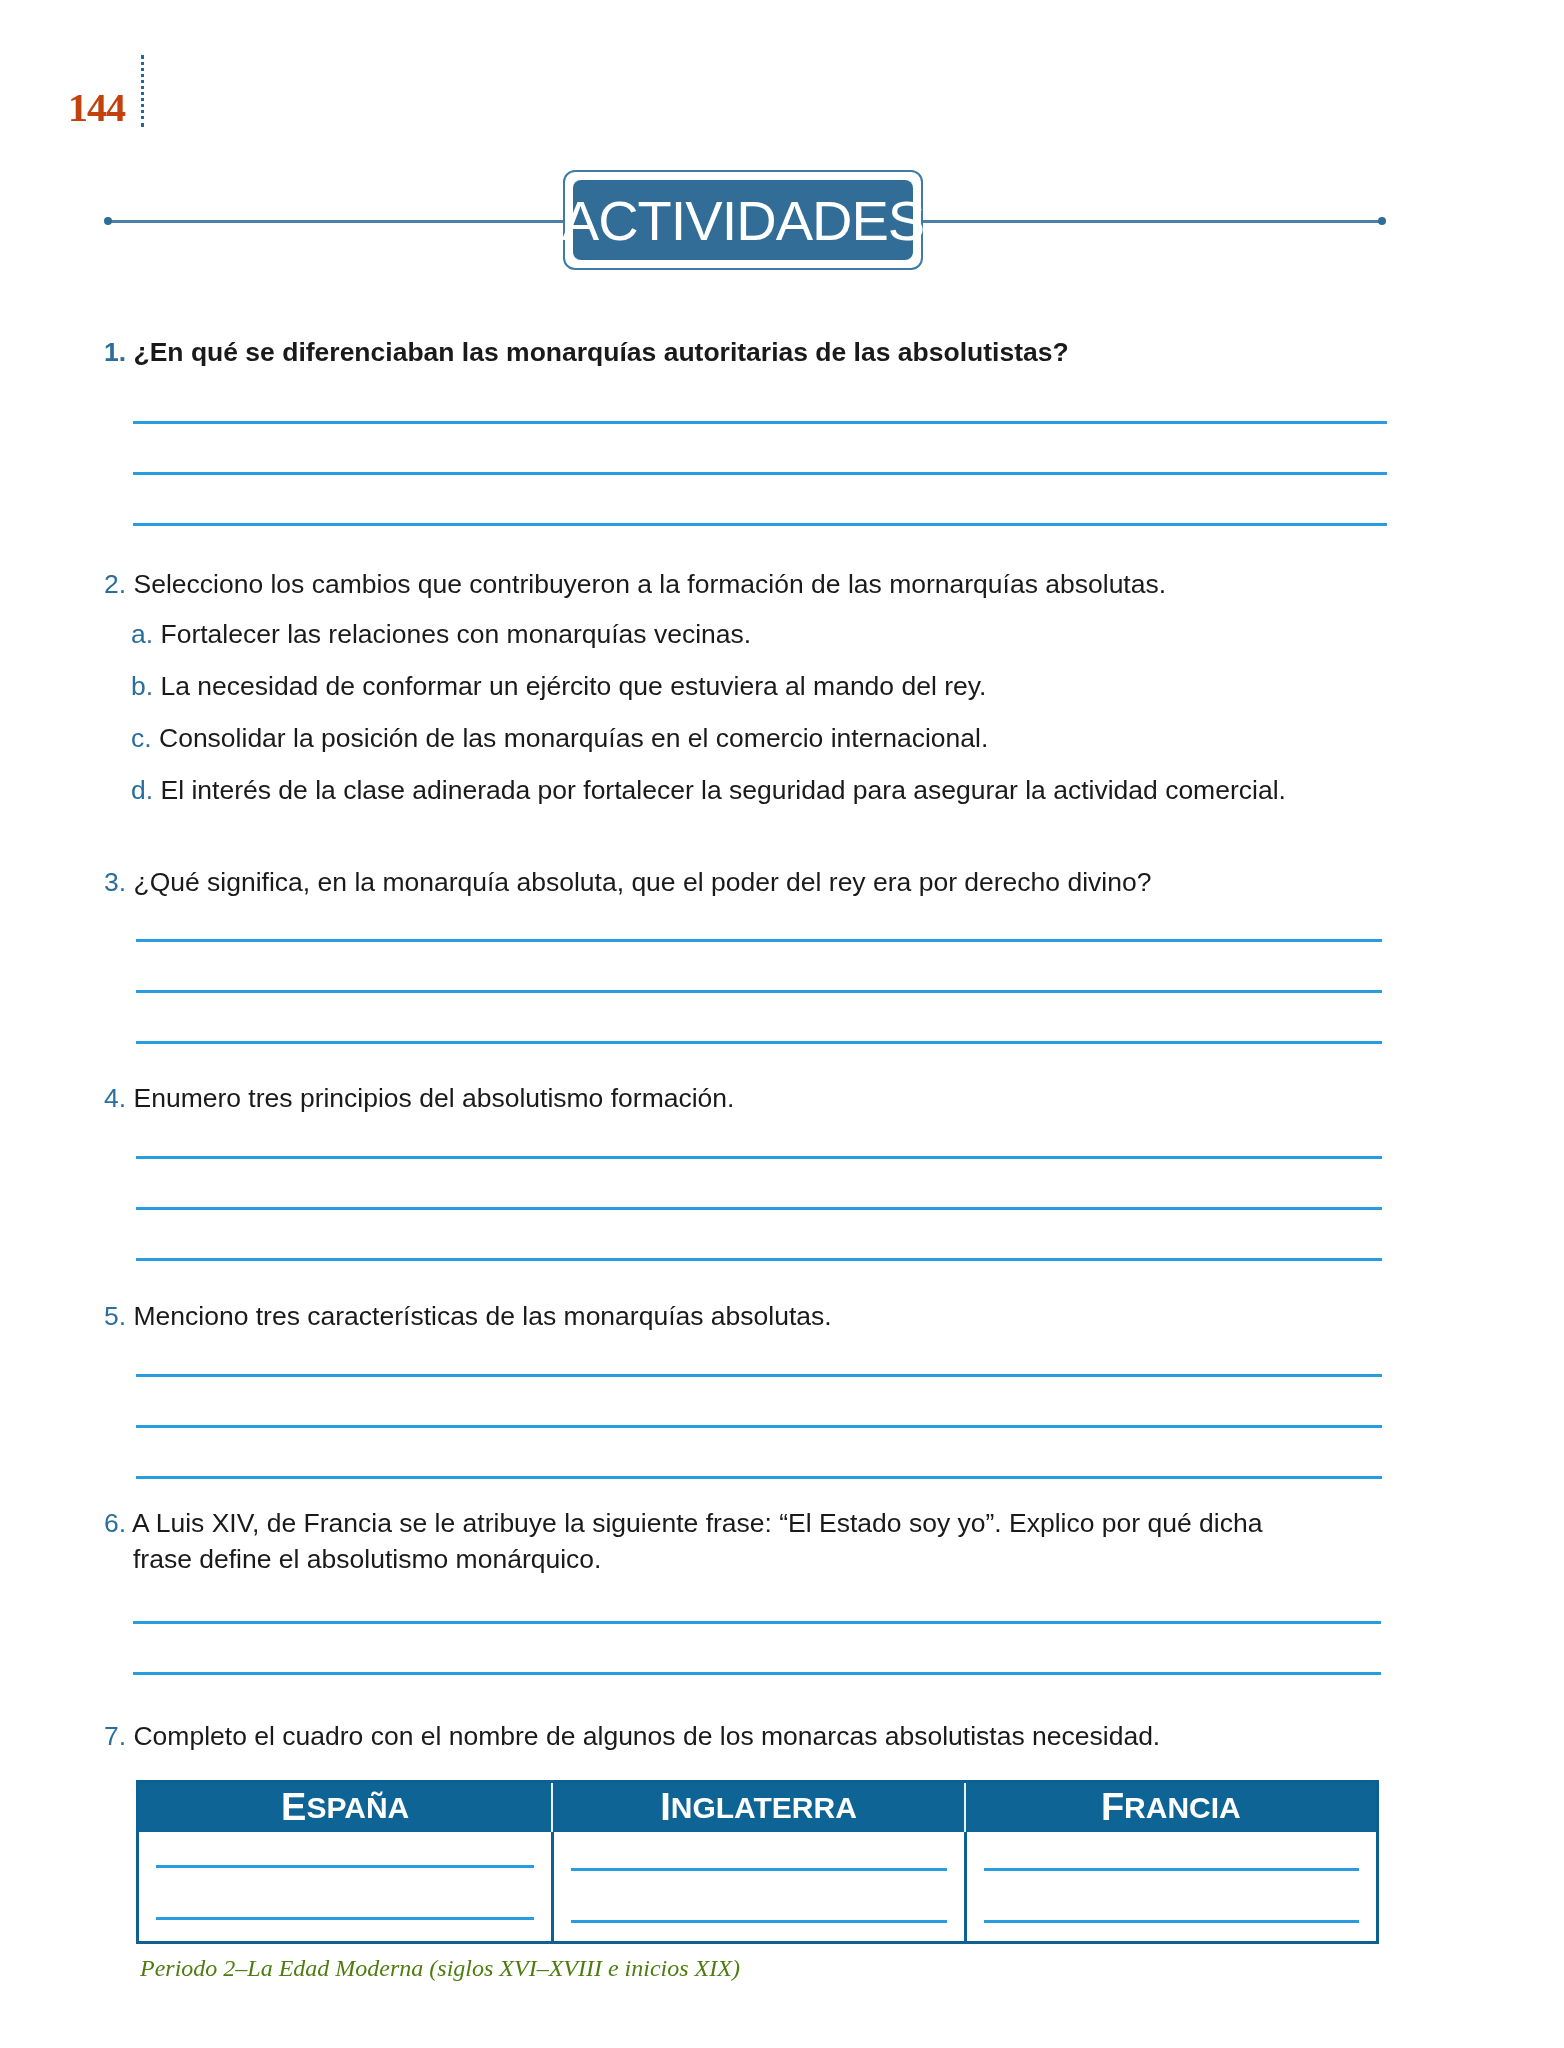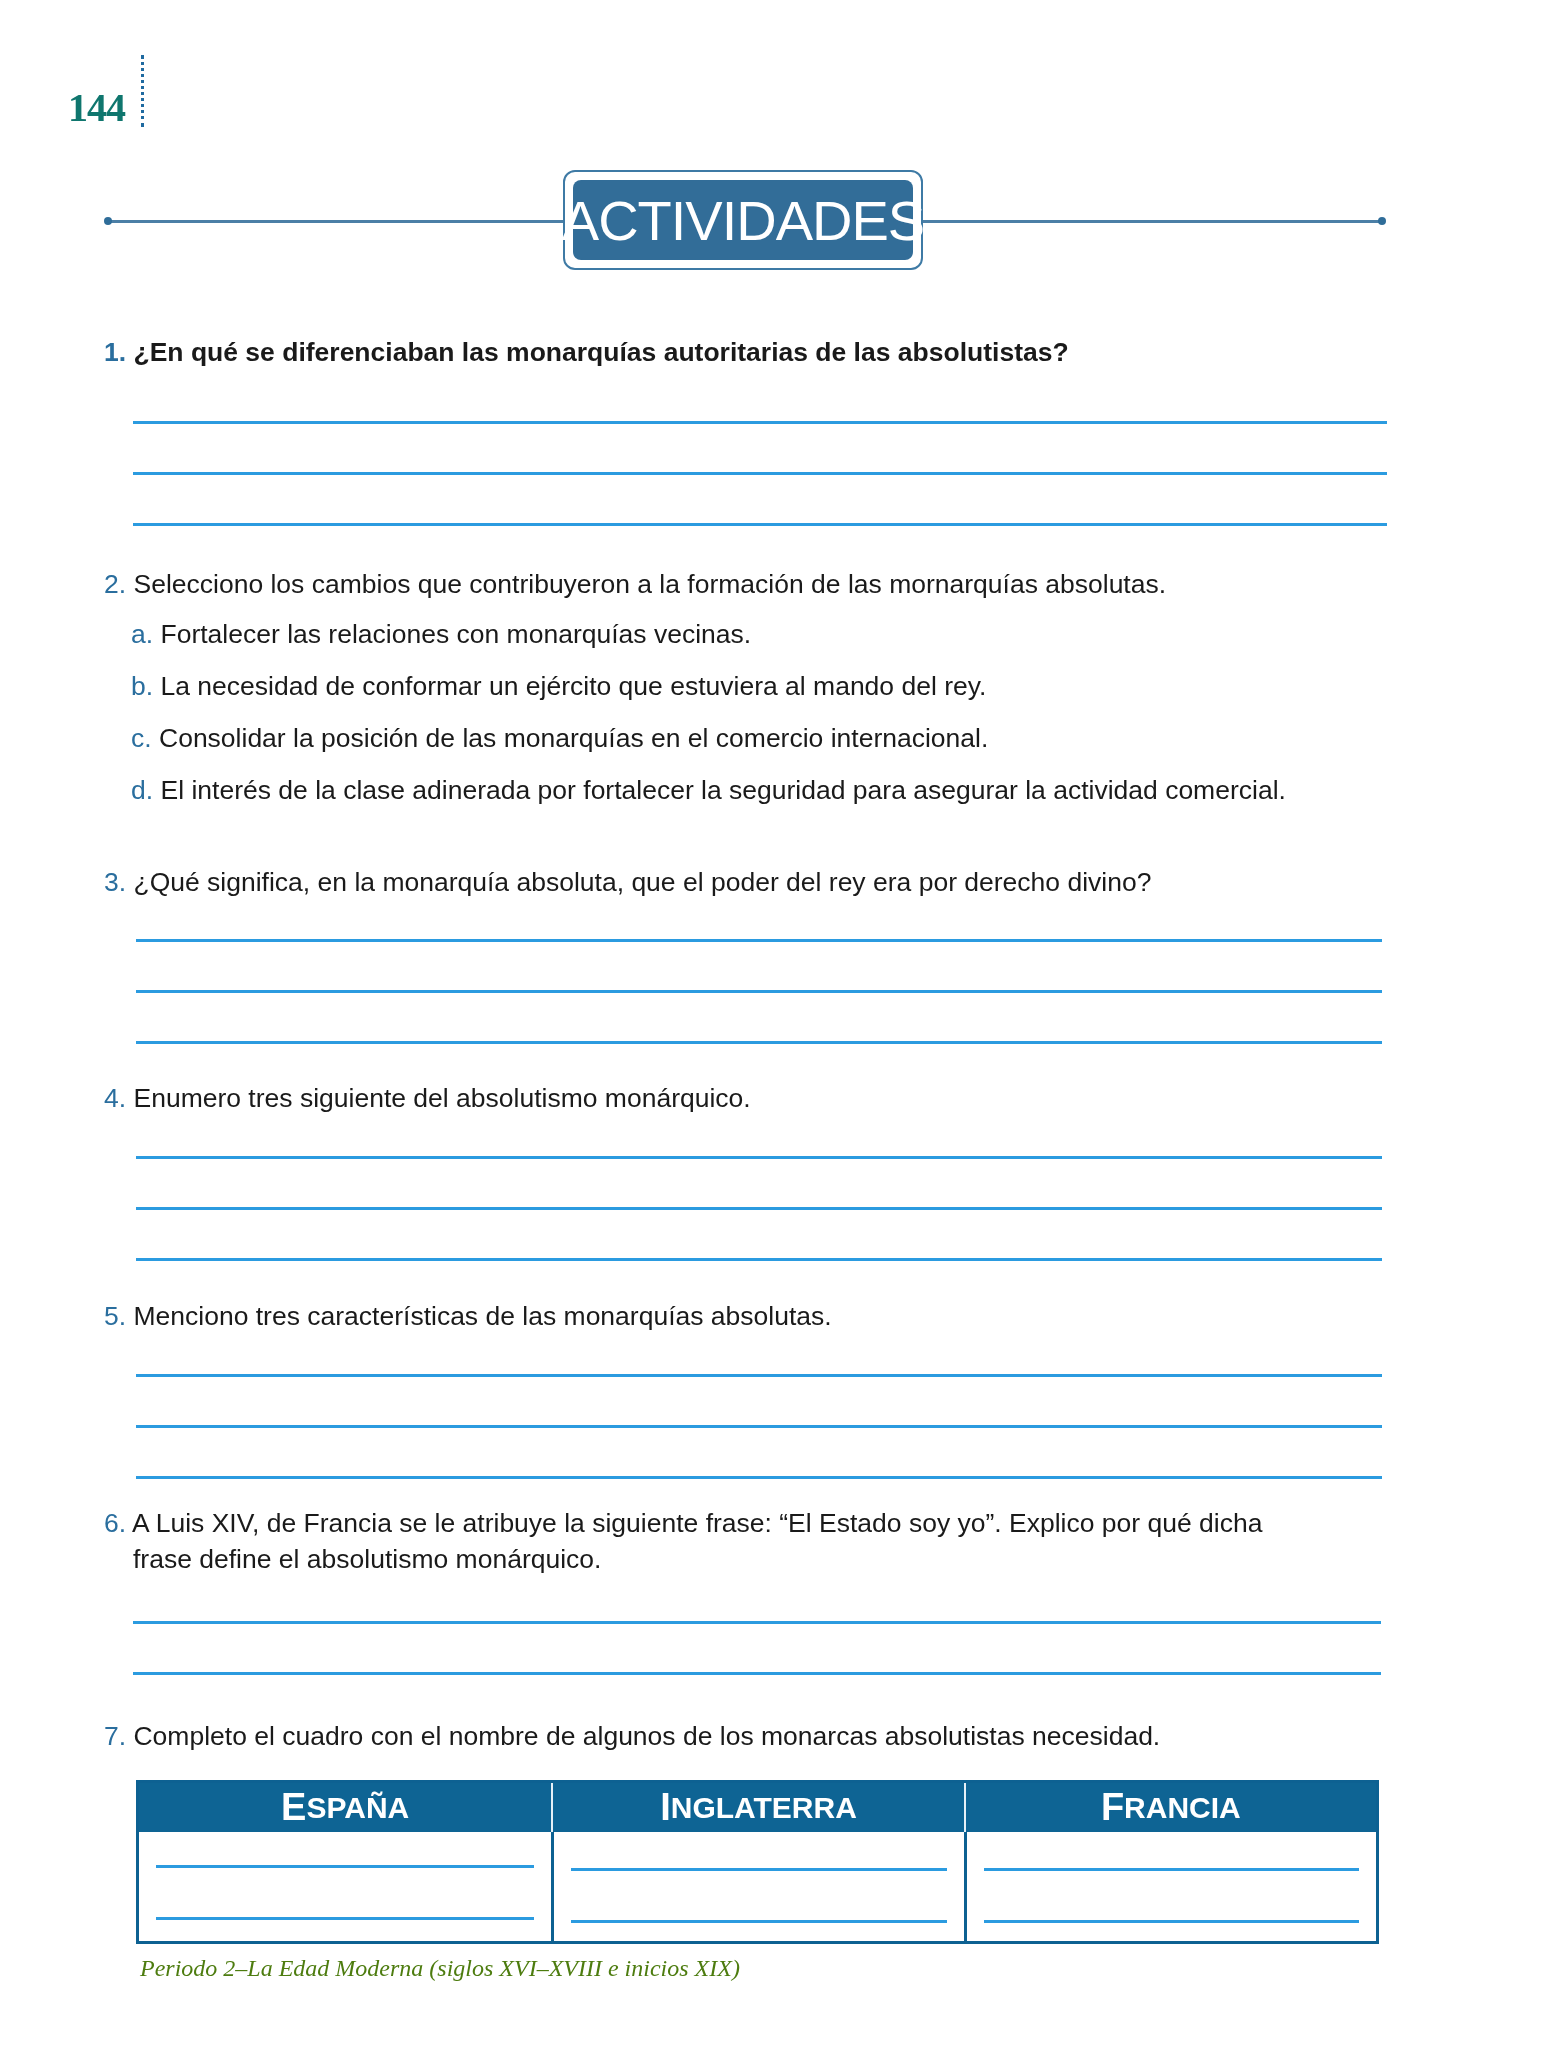--- a/index.html
+++ b/index.html
@@ -1,21 +1,21 @@
 <!DOCTYPE html>
 <html><head>
 <meta charset="utf-8">
 <style>
   html, body { margin: 0; padding: 0; background: #ffffff; }
   body { width: 1564px; height: 2048px; position: relative; overflow: hidden;
          font-family: "Liberation Sans", sans-serif; color: #1a1a1a; }
   .abs { position: absolute; }
 
   .page-num { left: 68px; top: 88px; font-family: "Liberation Serif", serif; font-weight: bold;
-              font-size: 40px; color: #0f766e; line-height: 1; letter-spacing: -1px; }
+              font-size: 40px; color: #c2410c; line-height: 1; letter-spacing: -1px; }
   .page-dots { left: 141px; top: 55px; height: 72px; width: 0;
                border-left: 3px dotted #1f6aa0; }
 
   .header-line { left: 108px; top: 220px; width: 1275px; height: 3px; background: #4b7fa6; }
   .header-dot { width: 8px; height: 8px; border-radius: 50%; background: #2f6d99; top: 217px; }
 
   .title-box-outer { left: 563px; top: 170px; width: 360px; height: 100px; border: 2px solid #3e7aa5;
                      border-radius: 12px; background: #ffffff; box-sizing: border-box; }
   .title-box-inner { left: 573px; top: 180px; width: 340px; height: 80px; border-radius: 8px;
                      background: #326d98; display: flex; align-items: center; justify-content: center;
@@ -90,21 +90,21 @@
 <div class="abs q" style="top:864px;">
   <span class="num">3.</span>
   <span class="txt">¿Qué significa, en la monarquía absoluta, que el poder del rey era por derecho divino?</span>
 </div>
 <div class="abs ans-line" style="left:136px; width:1246px; top:939px;"></div>
 <div class="abs ans-line" style="left:136px; width:1246px; top:990px;"></div>
 <div class="abs ans-line" style="left:136px; width:1246px; top:1041px;"></div>
 
 <div class="abs q" style="top:1080px;">
   <span class="num">4.</span>
-  <span class="txt">Enumero tres siguiente del absolutismo monárquico.</span>
+  <span class="txt">Enumero tres principios del absolutismo formación.</span>
 </div>
 <div class="abs ans-line" style="left:136px; width:1246px; top:1156px;"></div>
 <div class="abs ans-line" style="left:136px; width:1246px; top:1207px;"></div>
 <div class="abs ans-line" style="left:136px; width:1246px; top:1258px;"></div>
 
 <div class="abs q" style="top:1298px;">
   <span class="num">5.</span>
   <span class="txt">Menciono tres características de las monarquías absolutas.</span>
 </div>
 <div class="abs ans-line" style="left:136px; width:1246px; top:1374px;"></div>

